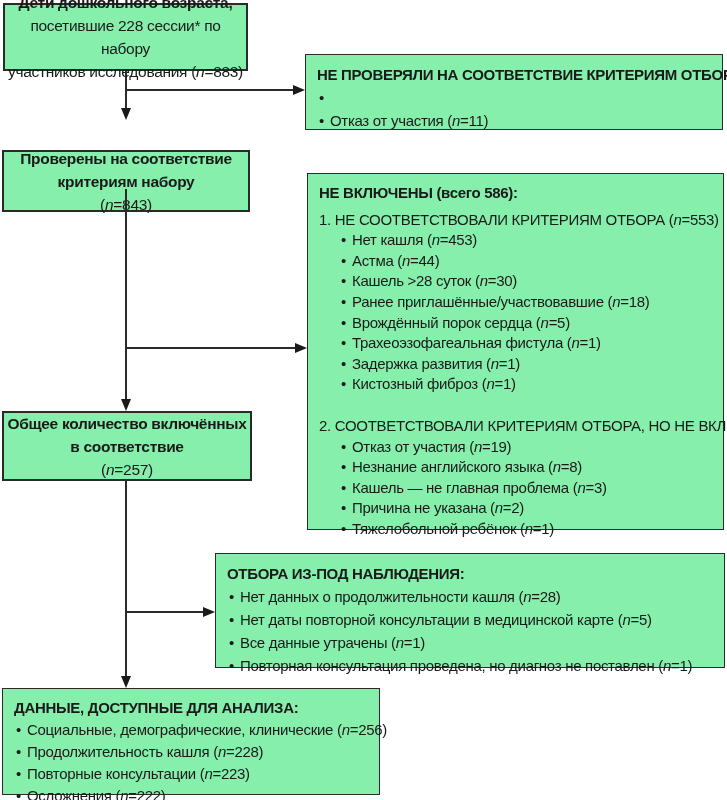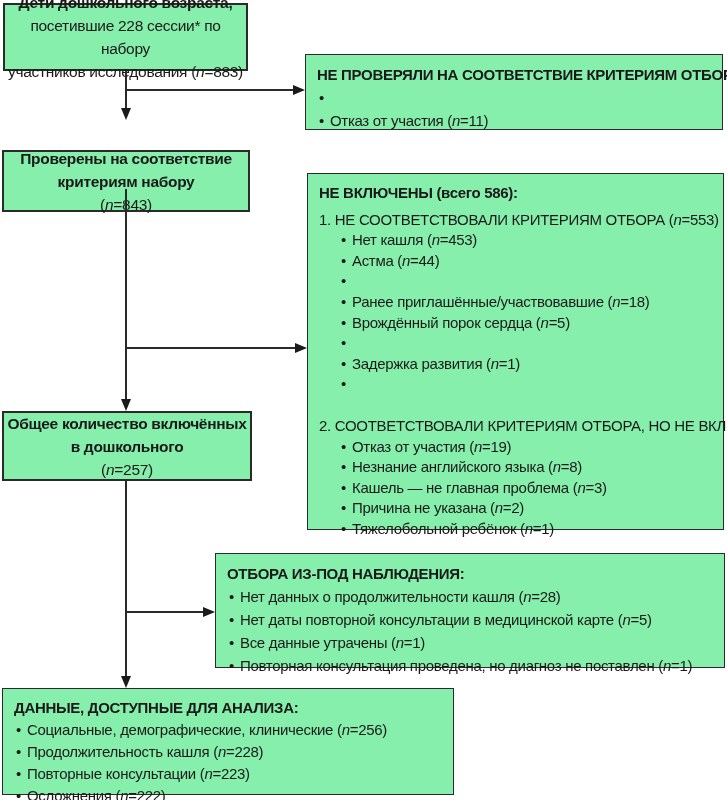--- a/index.html
+++ b/index.html
@@ -74,38 +74,41 @@
         <div class="bullet-row">
           <span class="bullet">•</span>
           <span>Нет кашля (<i>n</i>=453)</span>
         </div>
         <div class="bullet-row">
           <span class="bullet">•</span>
           <span>Астма (<i>n</i>=44)</span>
         </div>
         <div class="bullet-row">
           <span class="bullet">•</span>
+          <span>Кашель &gt;28 суток (<i>n</i>=30)</span>
         </div>
         <div class="bullet-row">
           <span class="bullet">•</span>
           <span>Ранее приглашённые/участвовавшие (<i>n</i>=18)</span>
         </div>
         <div class="bullet-row">
           <span class="bullet">•</span>
           <span>Врождённый порок сердца (<i>n</i>=5)</span>
         </div>
         <div class="bullet-row">
           <span class="bullet">•</span>
+          <span>Трахеоэзофагеальная фистула (<i>n</i>=1)</span>
         </div>
         <div class="bullet-row">
           <span class="bullet">•</span>
           <span>Задержка развития (<i>n</i>=1)</span>
         </div>
         <div class="bullet-row">
           <span class="bullet">•</span>
+          <span>Кистозный фиброз (<i>n</i>=1)</span>
         </div>
       </div>
     <div class="section-gap"></div>
     <div class="section-head">2. СООТВЕТСТВОВАЛИ КРИТЕРИЯМ ОТБОРА, НО НЕ ВКЛЮЧЕНЫ:</div>
     <div class="indented">
         <div class="bullet-row">
           <span class="bullet">•</span>
           <span>Отказ от участия (<i>n</i>=19)</span>
         </div>
         <div class="bullet-row">
@@ -122,21 +125,21 @@
         </div>
         <div class="bullet-row">
           <span class="bullet">•</span>
           <span>Тяжелобольной ребёнок (<i>n</i>=1)</span>
         </div>
       </div>
   </div>
 
   <div class="box center-box" style="left:2px;top:411px;width:250px;height:70px;">
     <div class="bold">Общее количество включённых</div>
-    <div class="bold">в дошкольного</div>
+    <div class="bold">в соответствие</div>
     <div>(<i>n</i>=257)</div>
   </div>
 
   <div class="box list-box" style="left:215px;top:553px;width:510px;height:115px;">
     <div class="box-title">ОТБОРА ИЗ-ПОД НАБЛЮДЕНИЯ:</div>
     <div>
         <div class="bullet-row">
           <span class="bullet">•</span>
           <span>Нет данных о продолжительности кашля (<i>n</i>=28)</span>
         </div>
@@ -148,21 +151,21 @@
           <span class="bullet">•</span>
           <span>Все данные утрачены (<i>n</i>=1)</span>
         </div>
         <div class="bullet-row">
           <span class="bullet">•</span>
           <span>Повторная консультация проведена, но диагноз не поставлен (<i>n</i>=1)</span>
         </div>
       </div>
   </div>
 
-  <div class="box list-box" style="left:2px;top:688px;width:452px;height:107px;line-height:22px;">
+  <div class="box list-box" style="left:2px;top:688px;width:378px;height:107px;line-height:22px;">
     <div class="box-title">ДАННЫЕ, ДОСТУПНЫЕ ДЛЯ АНАЛИЗА:</div>
     <div>
         <div class="bullet-row">
           <span class="bullet">•</span>
           <span>Социальные, демографические, клинические (<i>n</i>=256)</span>
         </div>
         <div class="bullet-row">
           <span class="bullet">•</span>
           <span>Продолжительность кашля (<i>n</i>=228)</span>
         </div>

